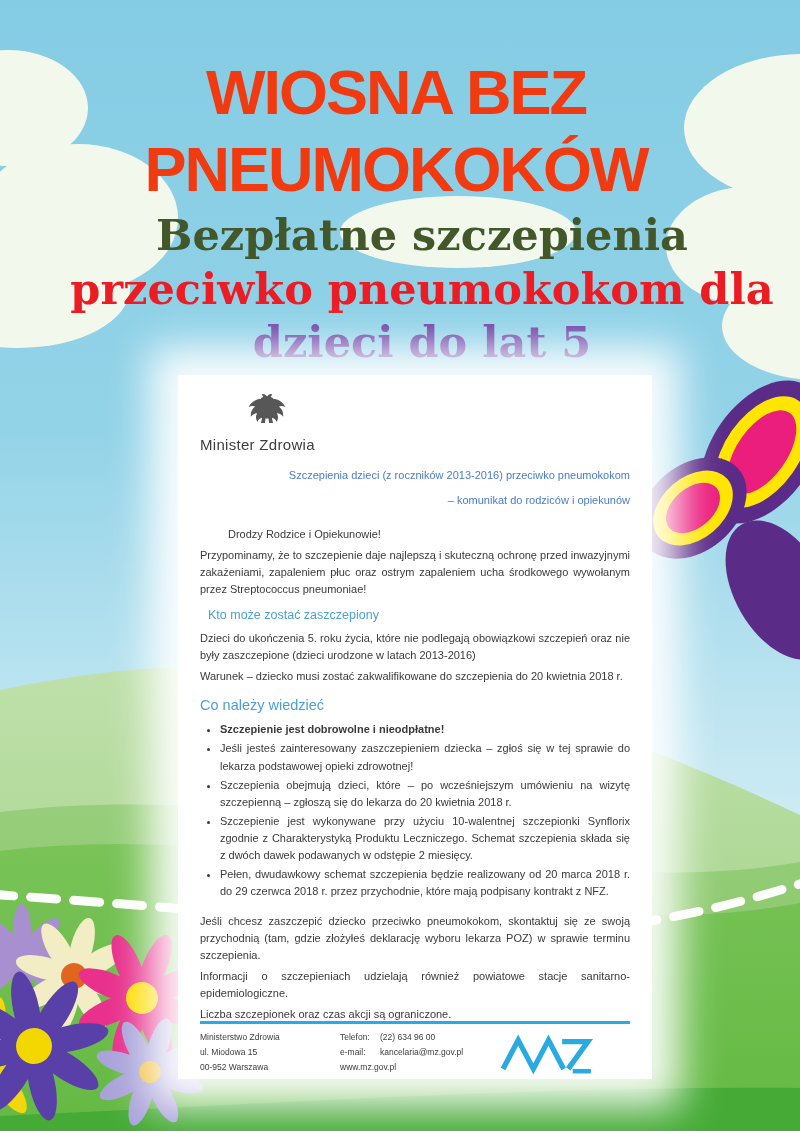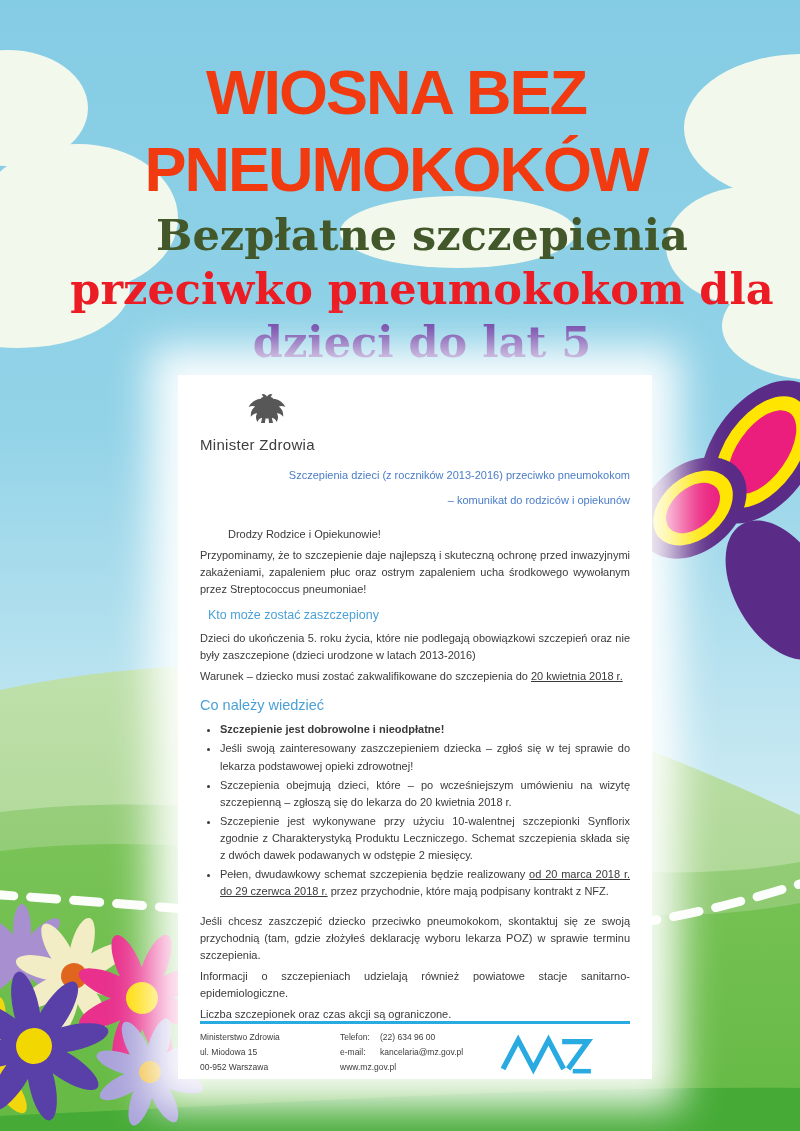--- a/index.html
+++ b/index.html
@@ -24,21 +24,21 @@
          background:#ffffff;box-sizing:border-box;padding:16px 22px 0;
          box-shadow:0 0 38px 28px rgba(255,255,255,0.93);
          font-size:11px;line-height:1.55;color:#3a3a3a;}
   .emblem-wrap{margin-left:46px;width:42px;}
   .ministry{font-size:15px;color:#3e3e3e;margin:2px 0 0;letter-spacing:0.3px;}
   .doc-heading{text-align:right;color:#4A7CC7;font-size:11px;line-height:25px;margin-top:7px;}
   .paper p{margin:0 0 4px;text-align:justify;}
   .salutation{margin-top:13px !important;text-align:center;padding-left:28px;}
   .sec{color:#4BA0D6;font-weight:normal;font-size:12.5px;margin:8px 8px 4px;}
   .sec-lg{font-size:14.5px;margin:9px 0 5px;}
-  .u{text-decoration:underline;}
+  .u{}
   .blue-word{color:#4A90D4;}
   ul.bullets{margin:0 0 4px;padding-left:20px;}
   ul.bullets li{text-align:justify;margin-bottom:2px;}
   li.bold{font-weight:bold;}
   .closing-first{margin-top:13px !important;}
 
   
   .footer{position:absolute;left:22px;right:22px;bottom:0;height:58px;}
   .footer-rule{height:3px;background:#29ABE2;margin-bottom:6px;}
   .footer-cols{display:flex;font-size:8.5px;line-height:15px;color:#3c3c3c;text-align:left;}
@@ -217,21 +217,21 @@
     <div class="sec">Kto może zostać zaszczepiony</div>
 
     <p>Dzieci do ukończenia 5. roku życia, które nie podlegają obowiązkowi szczepień oraz nie były zaszczepione (dzieci urodzone w latach 2013-2016)</p>
 
     <p><span>Warunek – dziecko musi zostać zakwalifikowane do szczepienia do </span><span class="u">20 kwietnia 2018 r.</span></p>
 
     <div class="sec sec-lg">Co należy wiedzieć</div>
 
     <ul class="bullets">
       <li class="bold"><span>Szczepienie jest dobrowolne i nieodpłatne!</span></li>
-      <li><span>Jeśli swoją zainteresowany zaszczepieniem dziecka – zgłoś się w tej sprawie do lekarza podstawowej opieki zdrowotnej!</span></li>
+      <li><span>Jeśli jesteś zainteresowany zaszczepieniem dziecka – zgłoś się w tej sprawie do lekarza podstawowej opieki zdrowotnej!</span></li>
       <li><span>Szczepienia obejmują dzieci, które – po wcześniejszym umówieniu na wizytę szczepienną – zgłoszą się do lekarza do 20 kwietnia 2018 r.</span></li>
       <li><span>Szczepienie jest wykonywane przy użyciu 10-walentnej szczepionki Synflorix zgodnie z Charakterystyką Produktu Leczniczego. Schemat szczepienia składa się z dwóch dawek podawanych w odstępie 2 miesięcy.</span></li>
       <li><span>Pełen, dwudawkowy schemat szczepienia będzie realizowany </span><span class="u">od 20 marca 2018 r. do 29 czerwca 2018 r.</span><span> przez przychodnie, które mają podpisany kontrakt z NFZ.</span></li>
     </ul>
 
     <p class="closing-first">Jeśli chcesz zaszczepić dziecko przeciwko pneumokokom, skontaktuj się ze swoją przychodnią (tam, gdzie złożyłeś deklarację wyboru lekarza POZ) w sprawie terminu szczepienia.</p>
     <p>Informacji o szczepieniach udzielają również powiatowe stacje sanitarno-epidemiologiczne.</p>
     <p>Liczba szczepionek oraz czas akcji są ograniczone.</p>
 
     <div class="footer">

